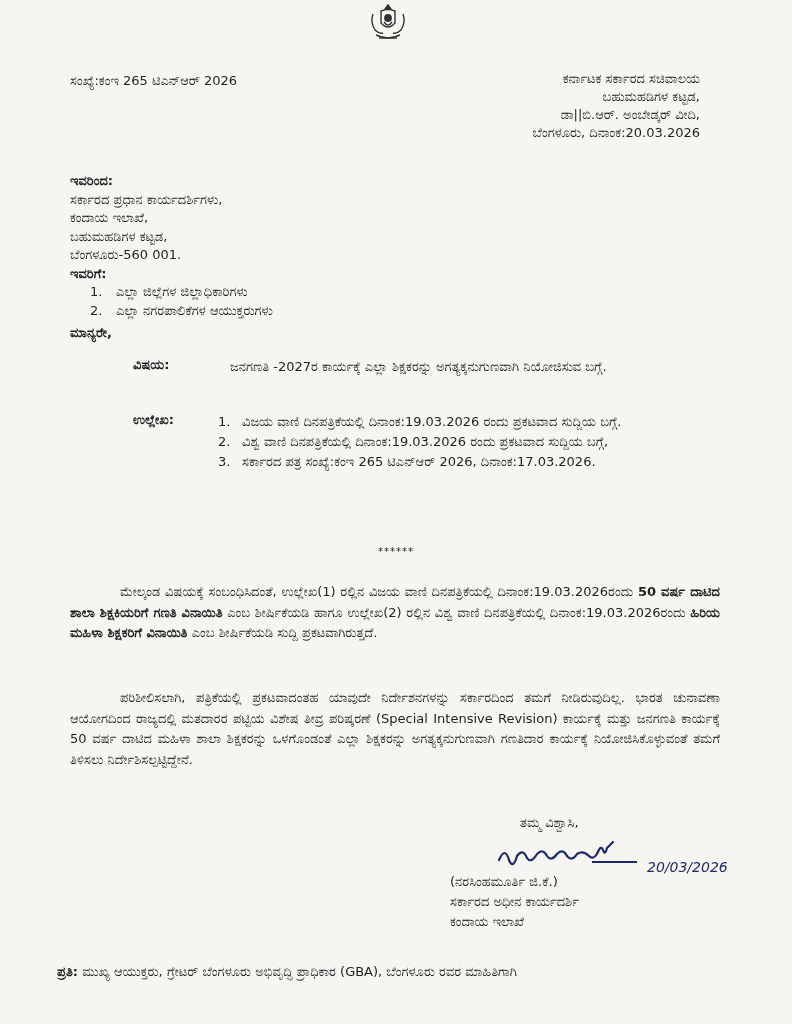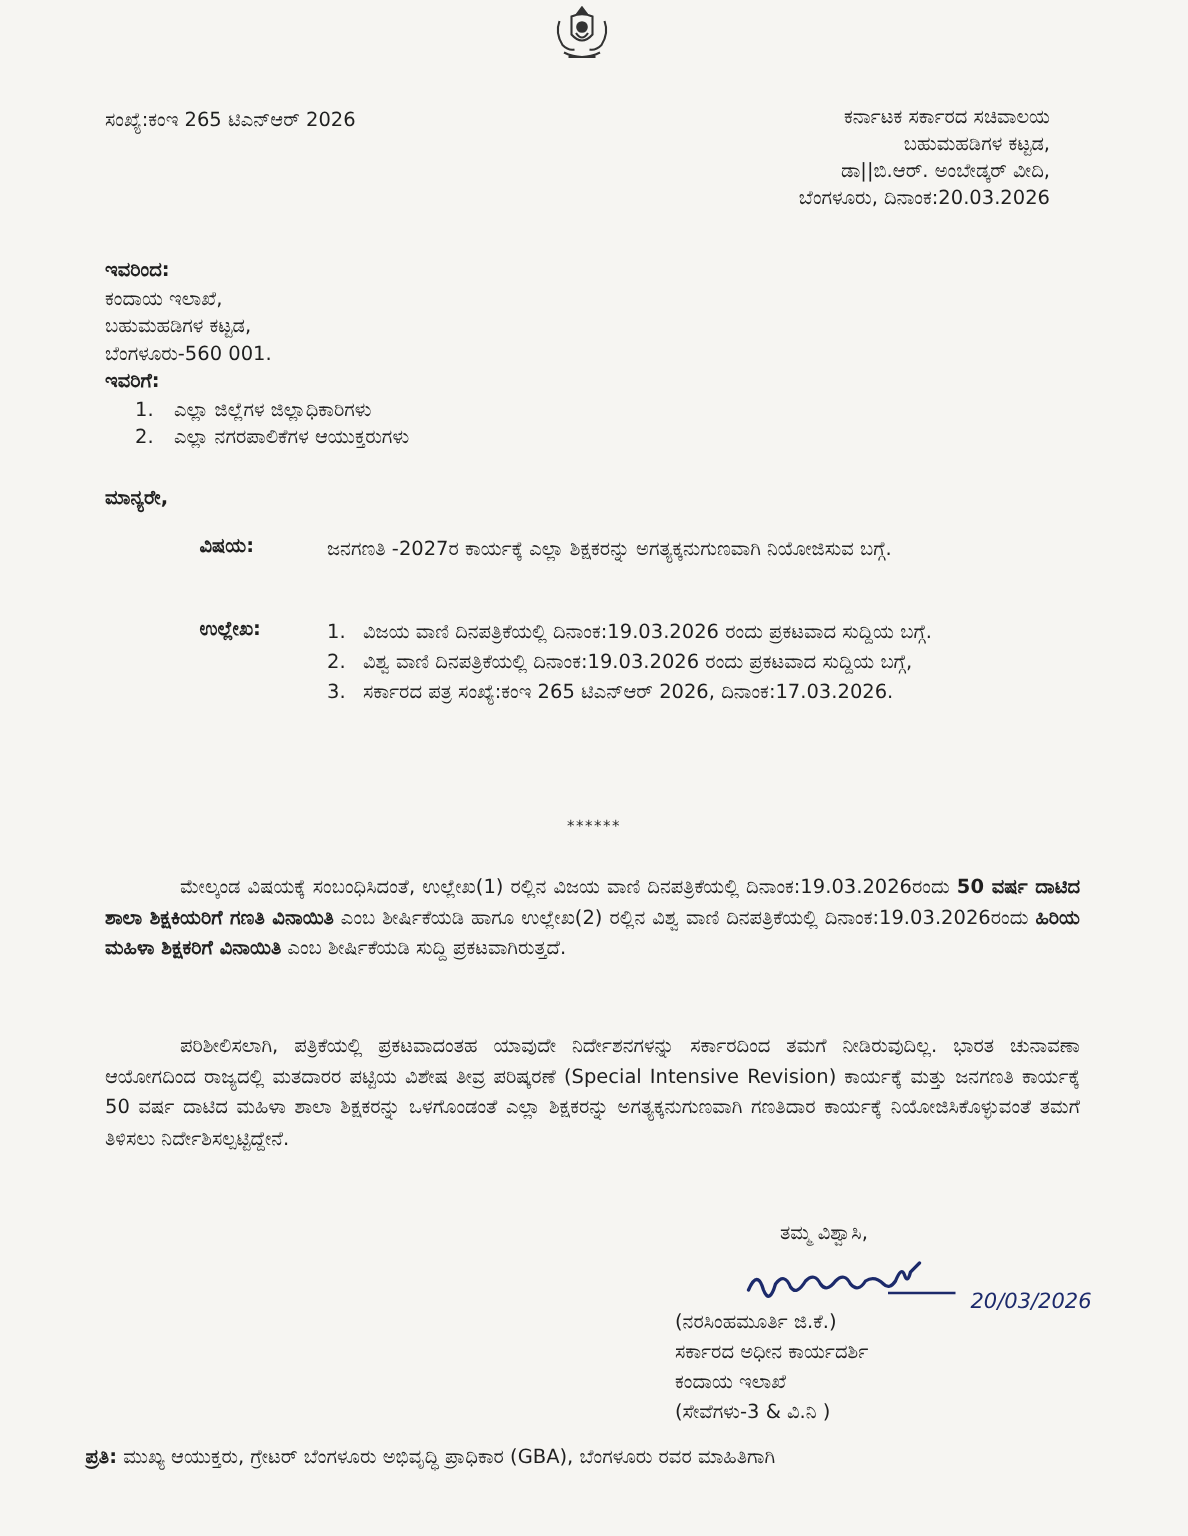--- a/index.html
+++ b/index.html
@@ -16,21 +16,21 @@
     .gov-title { left: 0; width: 792px; text-align: center; top: 45px; font-size: 15px; font-weight: bold; }
     .ref-no { left: 70px; top: 73px; font-size: 13px; }
     .addr { right: 92px; text-align: right; font-size: 13px; line-height: 18px; top: 70px; }
     .addr div { white-space: nowrap; }
     .block { left: 70px; font-size: 13px; line-height: 18.5px; margin-top: 24px; }
     .bold { font-weight: bold; }
     .list { padding-left: 20px; }
     .list div span.num { display: inline-block; width: 26px; }
     .label { font-weight: bold; font-size: 13px; }
     .subject-label { left: 133px; top: 357px; }
-    .subject-text { left: 218px; top: 357px; font-size: 13px; line-height: 20px; white-space: normal; width: 460px; }
+    .subject-text { left: 230px; top: 357px; font-size: 13px; line-height: 20px; white-space: normal; width: 460px; }
     .ref-label { left: 133px; top: 412px; }
     .refs { left: 218px; top: 412px; width: 446px; font-size: 13px; line-height: 20px; }
     .refs .item { display: flex; }
     .refs .item .n { width: 24px; flex: none; }
     .refs .item .t { flex: 1; text-align: justify; text-align-last: left; white-space: normal; }
     .stars { left: 0; width: 792px; text-align: center; top: 546px; font-size: 10px; letter-spacing: 1px; }
     .para { left: 70px; width: 650px; font-size: 13px; line-height: 20.5px; white-space: normal; text-align: justify; text-indent: 50px; }
     .closing { left: 520px; top: 815px; font-size: 13px; }
     .signature { left: 497px; top: 838px; width: 240px; height: 40px; }
     .sig-block { left: 450px; width: 240px; top: 872px; text-align: left; font-size: 13px; line-height: 20px; }
@@ -59,20 +59,21 @@
 
   <div class="abs addr">
     <div>ಕರ್ನಾಟಕ ಸರ್ಕಾರದ ಸಚಿವಾಲಯ</div>
     <div>ಬಹುಮಹಡಿಗಳ ಕಟ್ಟಡ,</div>
     <div>ಡಾ||ಬಿ.ಆರ್. ಅಂಬೇಡ್ಕರ್ ವೀದಿ,</div>
     <div>ಬೆಂಗಳೂರು, ದಿನಾಂಕ:20.03.2026</div>
   </div>
 
   <div class="abs block" style="top:148px;">
     <div class="bold">ಇವರಿಂದ:</div>
+    <div>ಸರ್ಕಾರದ ಪ್ರಧಾನ ಕಾರ್ಯದರ್ಶಿಗಳು,</div>
     <div>ಕಂದಾಯ ಇಲಾಖೆ,</div>
     <div>ಬಹುಮಹಡಿಗಳ ಕಟ್ಟಡ,</div>
     <div>ಬೆಂಗಳೂರು-560 001.</div>
     <div class="bold">ಇವರಿಗೆ:</div>
     <div class="list">
       <div><span class="num">1.</span><span>ಎಲ್ಲಾ ಜಿಲ್ಲೆಗಳ ಜಿಲ್ಲಾಧಿಕಾರಿಗಳು</span></div>
       <div><span class="num">2.</span><span>ಎಲ್ಲಾ ನಗರಪಾಲಿಕೆಗಳ ಆಯುಕ್ತರುಗಳು</span></div>
     </div>
   </div>
 
@@ -108,18 +109,17 @@
   <svg class="abs signature" viewBox="0 0 240 40">
     <path d="M2 22 q6 -14 10 0 q4 10 8 -4 q6 -8 10 2 q4 6 10 -4 q6 -6 10 2 q4 6 10 -2 q6 -6 10 2 q5 6 10 -2 q6 -4 12 2 q4 4 8 -2 q4 -10 6 -4 q2 6 4 -2 l6 -6" fill="none" stroke="#1c2a6b" stroke-width="2.2" stroke-linecap="round"></path>
     <path d="M95 24 l45 0" stroke="#1c2a6b" stroke-width="1.8"></path>
     <text x="150" y="34" font-family="DejaVu Sans, sans-serif" font-size="14" fill="#1c2a6b" font-style="italic">20/03/2026</text>
   </svg>
 
   <div class="abs sig-block">
     <div>(ನರಸಿಂಹಮೂರ್ತಿ ಜಿ.ಕೆ.)</div>
     <div>ಸರ್ಕಾರದ ಅಧೀನ ಕಾರ್ಯದರ್ಶಿ</div>
     <div>ಕಂದಾಯ ಇಲಾಖೆ</div>
-    <div>(ಸೇವೆಗಳು-3 &amp; ವಿ.ನಿ )</div>
   </div>
 
   <div class="abs copy"><span class="bold">ಪ್ರತಿ:</span><span> ಮುಖ್ಯ ಆಯುಕ್ತರು, ಗ್ರೇಟರ್ ಬೆಂಗಳೂರು ಅಭಿವೃದ್ಧಿ ಪ್ರಾಧಿಕಾರ (GBA), ಬೆಂಗಳೂರು ರವರ ಮಾಹಿತಿಗಾಗಿ</span></div>
 
 </div>
 
 </body></html>

